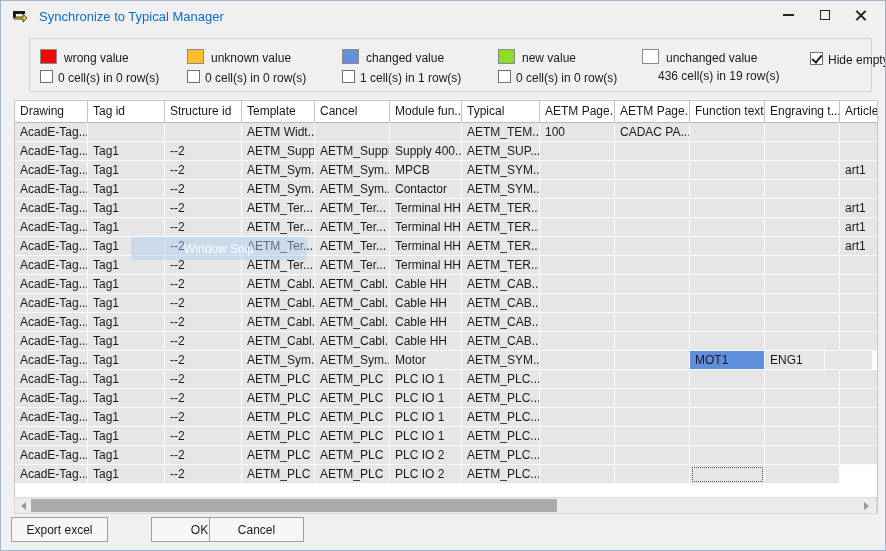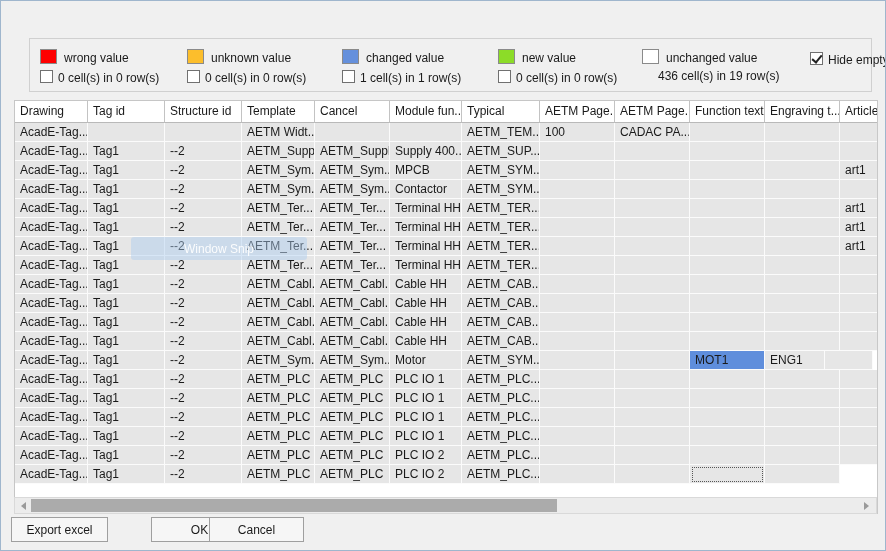--- a/index.html
+++ b/index.html
@@ -43,20 +43,36 @@
   .watermark{position:absolute;left:130px;top:236px;width:176px;height:23px;background:rgba(170,205,240,0.45);border-radius:3px;display:flex;align-items:center;justify-content:center;color:rgba(255,255,255,0.92);font-size:12px;pointer-events:none;}
   
   .fbtn{position:absolute;top:516px;height:25px;background:#f6f6f6;border:1px solid #9f9f9f;display:flex;align-items:center;justify-content:center;font-size:12px;color:#1a1a1a;}
   .btn-export{left:10px;width:97px;} .btn-ok{left:110px;width:97px;margin-left:40px;} .btn-cancel{left:208px;width:95px;}
 </style>
 </head>
 <body>
 
 <div class="window">
 
+  <div class="titlebar">
+    <svg class="app-icon" viewBox="0 0 18 16">
+      <path d="M2 3 L14 3 L14 6 L5 6 L5 10 L2 10 Z" fill="#1a1a1a"></path>
+      <path d="M3 9 L12 9 L12 6 L16 10 L12 14 L12 11 L3 11 Z" fill="#f5d300" stroke="#1a1a1a" stroke-width="0.8"></path>
+    </svg>
+    <span class="win-title">Synchronize to Typical Manager</span>
+    <div class="winbtn btn-min">
+        <span class="glyph-min"></span>
+      </div>
+    <div class="winbtn btn-max">
+        <span class="glyph-max"></span>
+      </div>
+    <div class="winbtn btn-close">
+        <span class="glyph-close"></span>
+      </div>
+  </div>
 
   <div class="legend">
     <span class="swatch" style="left: 10px; background: rgb(254, 0, 0);"></span>
     <span class="leg-label" style="left:34px">wrong value</span>
     <span class="checkbox" style="left:10px;top:31px"></span>
     <span class="cb-label" style="left:28px;top:32px">0 cell(s) in 0 row(s)</span>
 
     <span class="swatch" style="left: 157px; background: rgb(252, 190, 44);"></span>
     <span class="leg-label" style="left:181px">unknown value</span>
     <span class="checkbox" style="left:157px;top:31px"></span>

